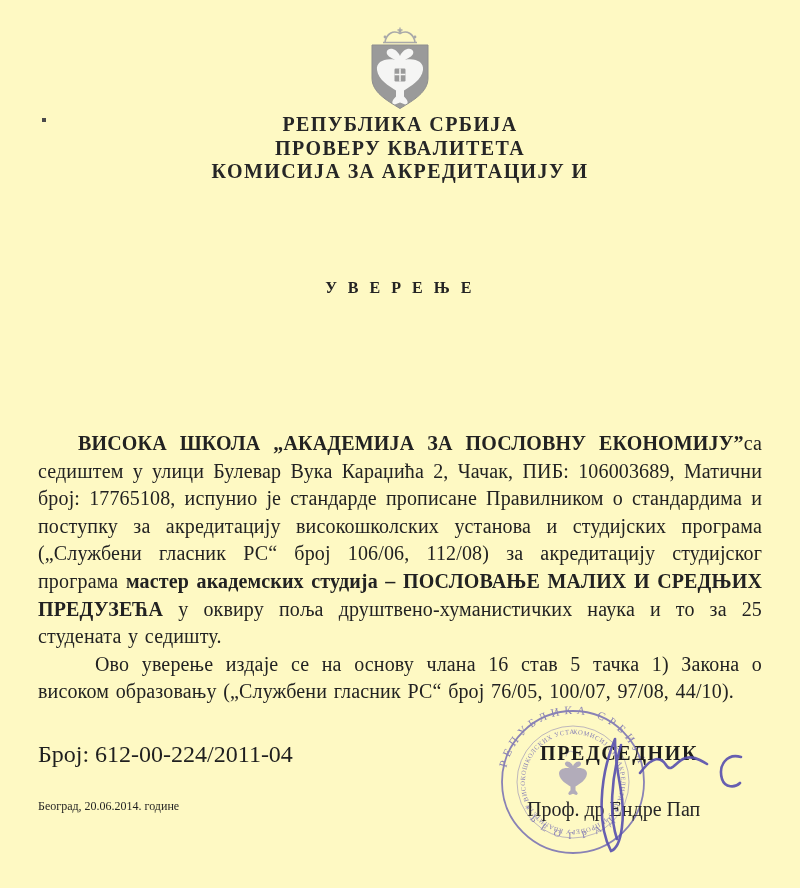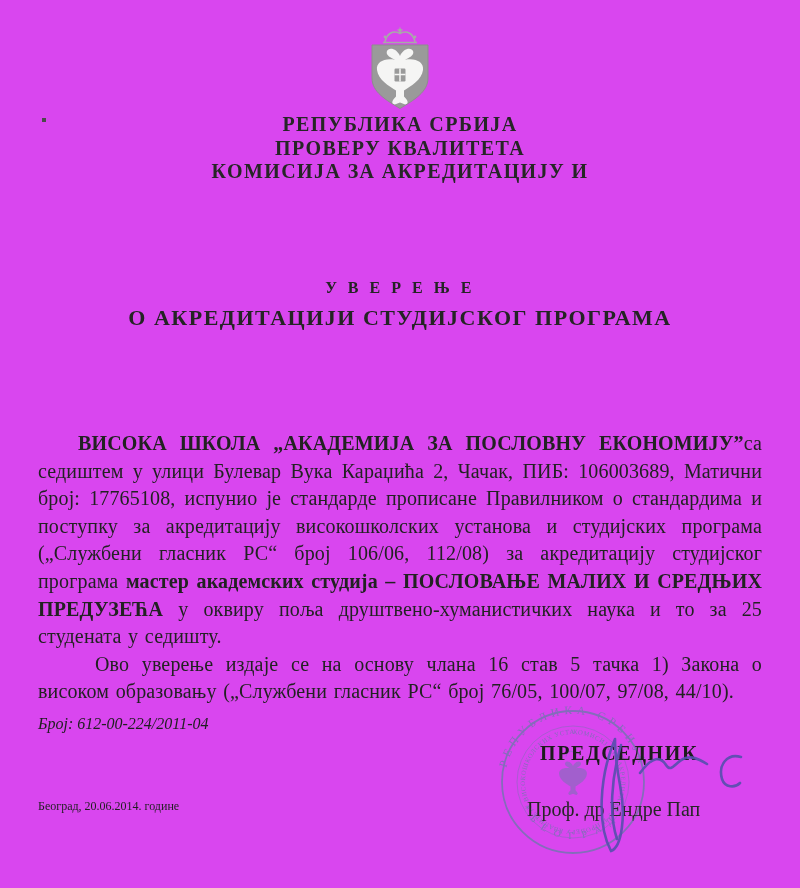--- a/index.html
+++ b/index.html
@@ -1,21 +1,21 @@
 <!DOCTYPE html>
 <html><head>
 <meta charset="utf-8">
 <style>
   html, body { margin: 0; padding: 0; background: #e8e8e8; }
   .page {
     position: relative;
     width: 800px;
     height: 888px;
     margin: 0 auto;
-    background: #d946ef;
+    background: #fef9c3;
     font-family: "Liberation Serif", "DejaVu Serif", serif;
     color: #1f1f1f;
     overflow: hidden;
   }
   
   .emblem { position: absolute; left: 355px; top: 26px; width: 90px; height: 88px; }
   
   .org {
     position: absolute; left: 0; right: 0; top: 113px;
     text-align: center; font-weight: 700;
@@ -31,21 +31,21 @@
   .body-text {
     position: absolute; left: 38px; width: 724px; top: 430px;
     font-size: 20px; line-height: 27.6px; text-align: justify;
     letter-spacing: 0.15px; word-spacing: 1.5px; color: #222;
   }
   .body-text p { margin: 0; }
   .p1 { text-indent: 40px; }
   .p2 { text-indent: 57px; }
   .seg-bold { font-weight: 700; }
   
-  .doc-number { position: absolute; left: 38px; top: 715px; font-size: 16px; font-style: italic; }
+  .doc-number { position: absolute; left: 38px; top: 741px; font-size: 24px; }
   .place-date { position: absolute; left: 38px; top: 799px; font-size: 12px; }
   
   .stamp { position: absolute; left: 493px; top: 702px; width: 160px; height: 160px; z-index: 1; opacity: 0.88; }
   .president-title {
     position: absolute; left: 540px; top: 742px; z-index: 3;
     font-size: 20px; font-weight: 700; letter-spacing: 1.6px; color: #1c1c1c;
   }
   .president-name { position: absolute; left: 527px; top: 798px; z-index: 3; font-size: 20px; color: #262626; }
   .signature { position: absolute; left: 545px; top: 693px; width: 210px; height: 170px; z-index: 4; }
 </style>
@@ -79,21 +79,20 @@
   <div class="speck"></div>
 
   <div class="org">
     <div>РЕПУБЛИКА СРБИЈА</div>
     <div>ПРОВЕРУ КВАЛИТЕТА</div>
     <div>КОМИСИЈА ЗА АКРЕДИТАЦИЈУ И</div>
   </div>
 
   <div class="title">
     <p class="t1">У В Е Р Е Њ Е</p>
-    <p class="t2">О АКРЕДИТАЦИЈИ СТУДИЈСКОГ ПРОГРАМА</p>
   </div>
 
   <div class="body-text">
     <p class="p1"><span class="seg-bold">ВИСОКА ШКОЛА „АКАДЕМИЈА ЗА ПОСЛОВНУ ЕКОНОМИЈУ”</span><span>са седиштем у улици Булевар Вука Караџића 2, Чачак, ПИБ: 106003689, Матични број: 17765108, испунио је стандарде прописане Правилником о стандардима и поступку за акредитацију високошколских установа и студијских програма („Службени гласник РС“ број 106/06, 112/08) за акредитацију студијског програма </span><span class="seg-bold">мастер академских студија – ПОСЛОВАЊЕ МАЛИХ И СРЕДЊИХ ПРЕДУЗЕЋА</span><span> у оквиру поља друштвено-хуманистичких наука и то за 25 студената у седишту.</span></p>
     <p class="p2">Ово уверење издаје се на основу члана 16 став 5 тачка 1) Закона о високом образовању („Службени гласник РС“ број 76/05, 100/07, 97/08, 44/10).</p>
   </div>
 
   <div class="doc-number">Број: 612-00-224/2011-04</div>
   <div class="place-date">Београд, 20.06.2014. године</div>
 

